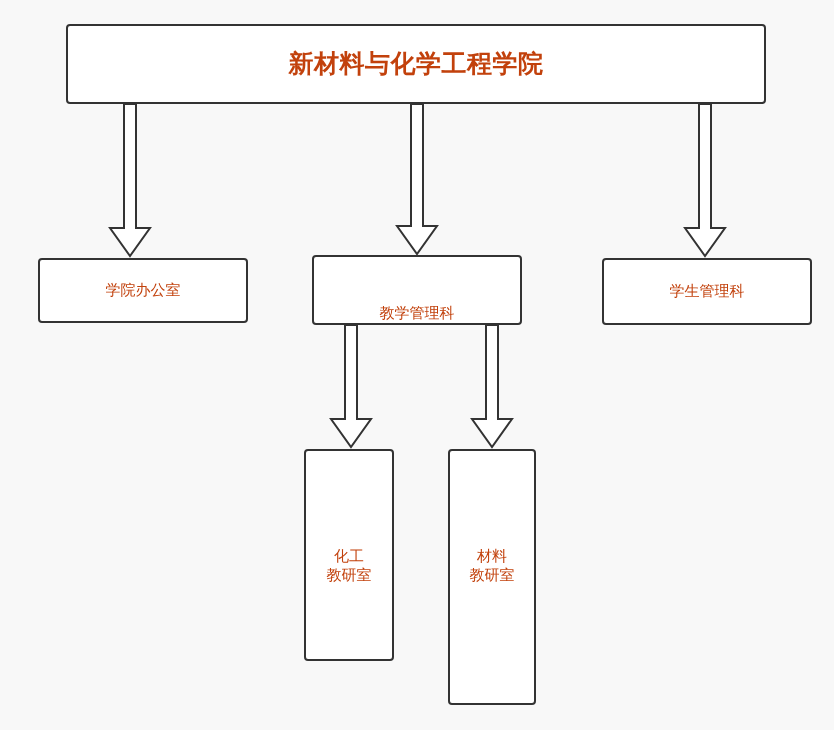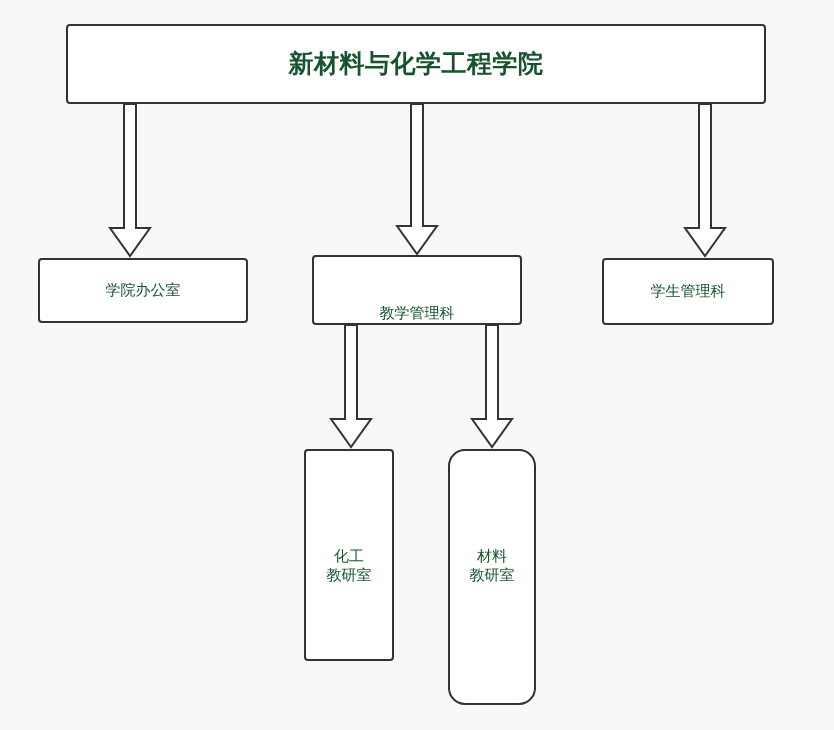--- a/index.html
+++ b/index.html
@@ -30,21 +30,21 @@
   .node {
     position: absolute;
     box-sizing: border-box;
     background: #ffffff;
     border: 2px solid #333333;
     border-radius: 4px;
     display: flex;
     align-items: center;
     justify-content: center;
     text-align: center;
-    color: #14532d;
+    color: #c2410c;
   }
   .node-label {
     display: block;
     line-height: 1.28;
     white-space: pre-line;
   }
   
   #node-root {
     left: 66px;
     top: 24px;
@@ -67,21 +67,21 @@
   #node-teaching {
     left: 312px;
     top: 255px;
     width: 210px;
     height: 70px;
     align-items: flex-end;
   }
   #node-student {
     left: 602px;
     top: 258px;
-    width: 172px;
+    width: 210px;
     height: 67px;
   }
   #node-office .node-label,
   #node-teaching .node-label,
   #node-student .node-label {
     font-size: 15px;
     font-weight: normal;
   }
   
   #node-chemeng {
@@ -90,21 +90,20 @@
     width: 90px;
     height: 212px;
     align-items: flex-start;
   }
   #node-materials {
     left: 448px;
     top: 449px;
     width: 88px;
     height: 256px;
     align-items: flex-start;
-    border-radius: 17px;
   }
   #node-chemeng .node-label,
   #node-materials .node-label {
     font-size: 15px;
     font-weight: normal;
     margin-top: 96px;
   }
 </style>
 </head>
 <body>

